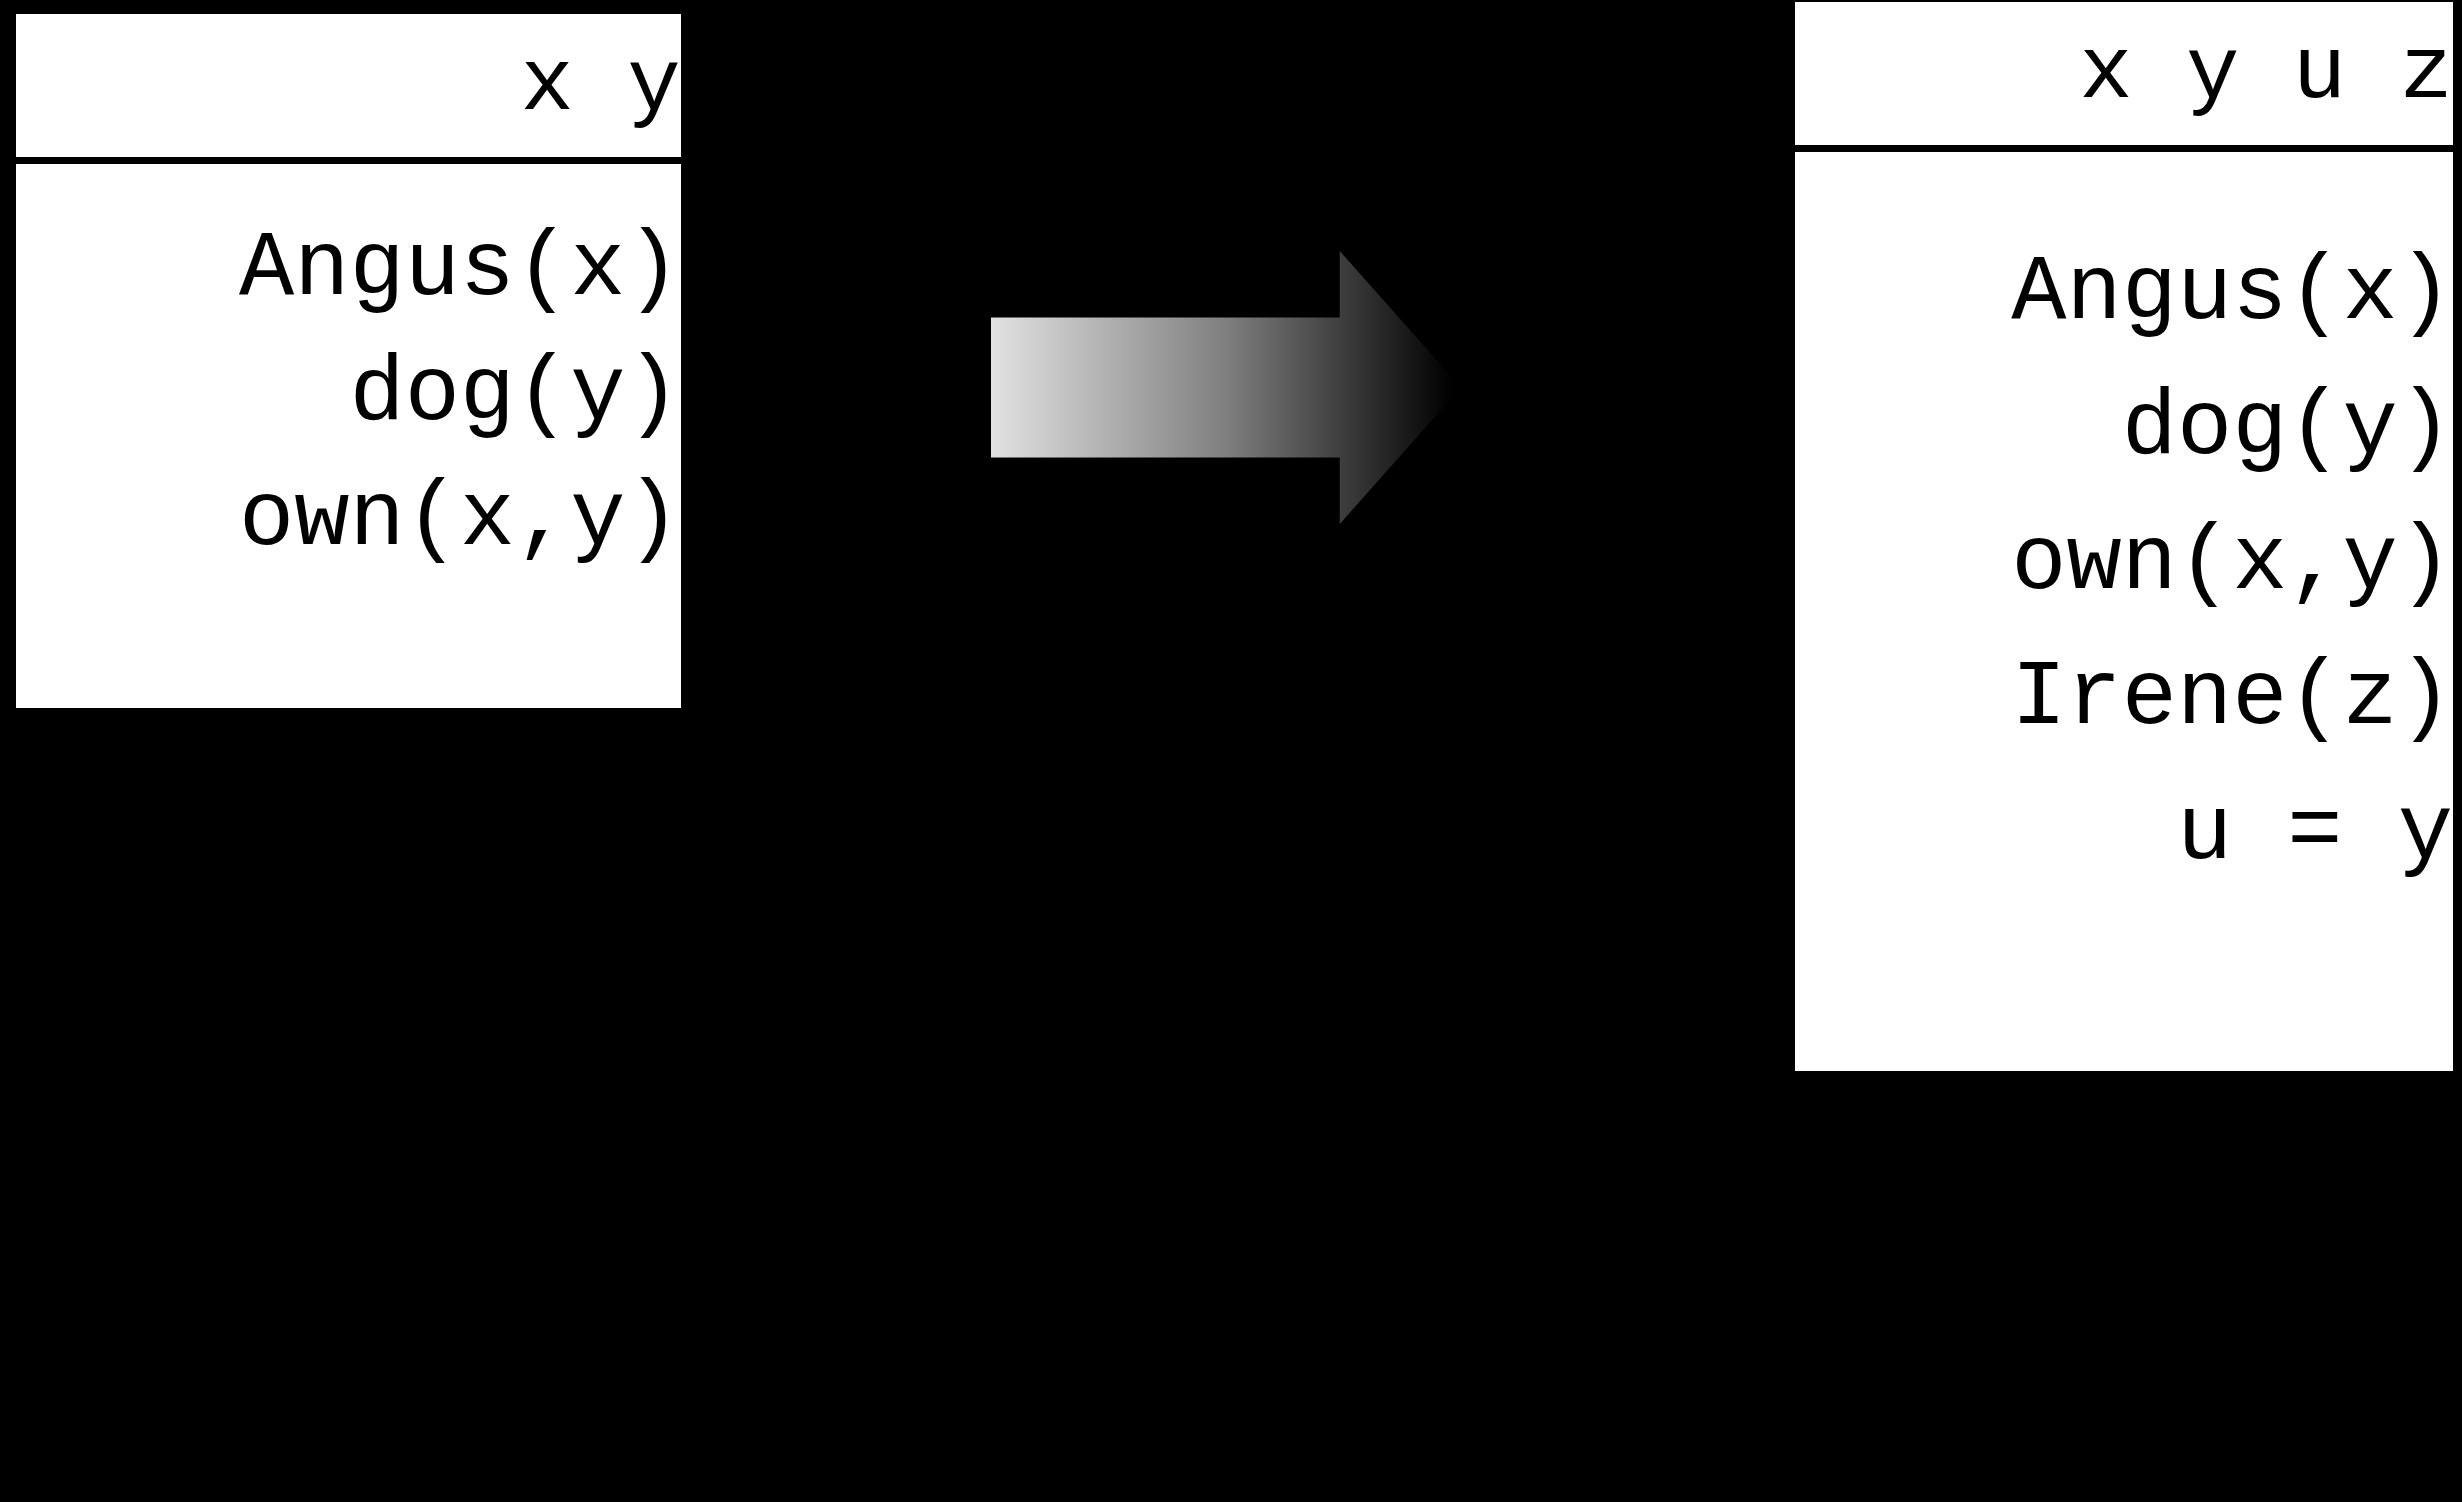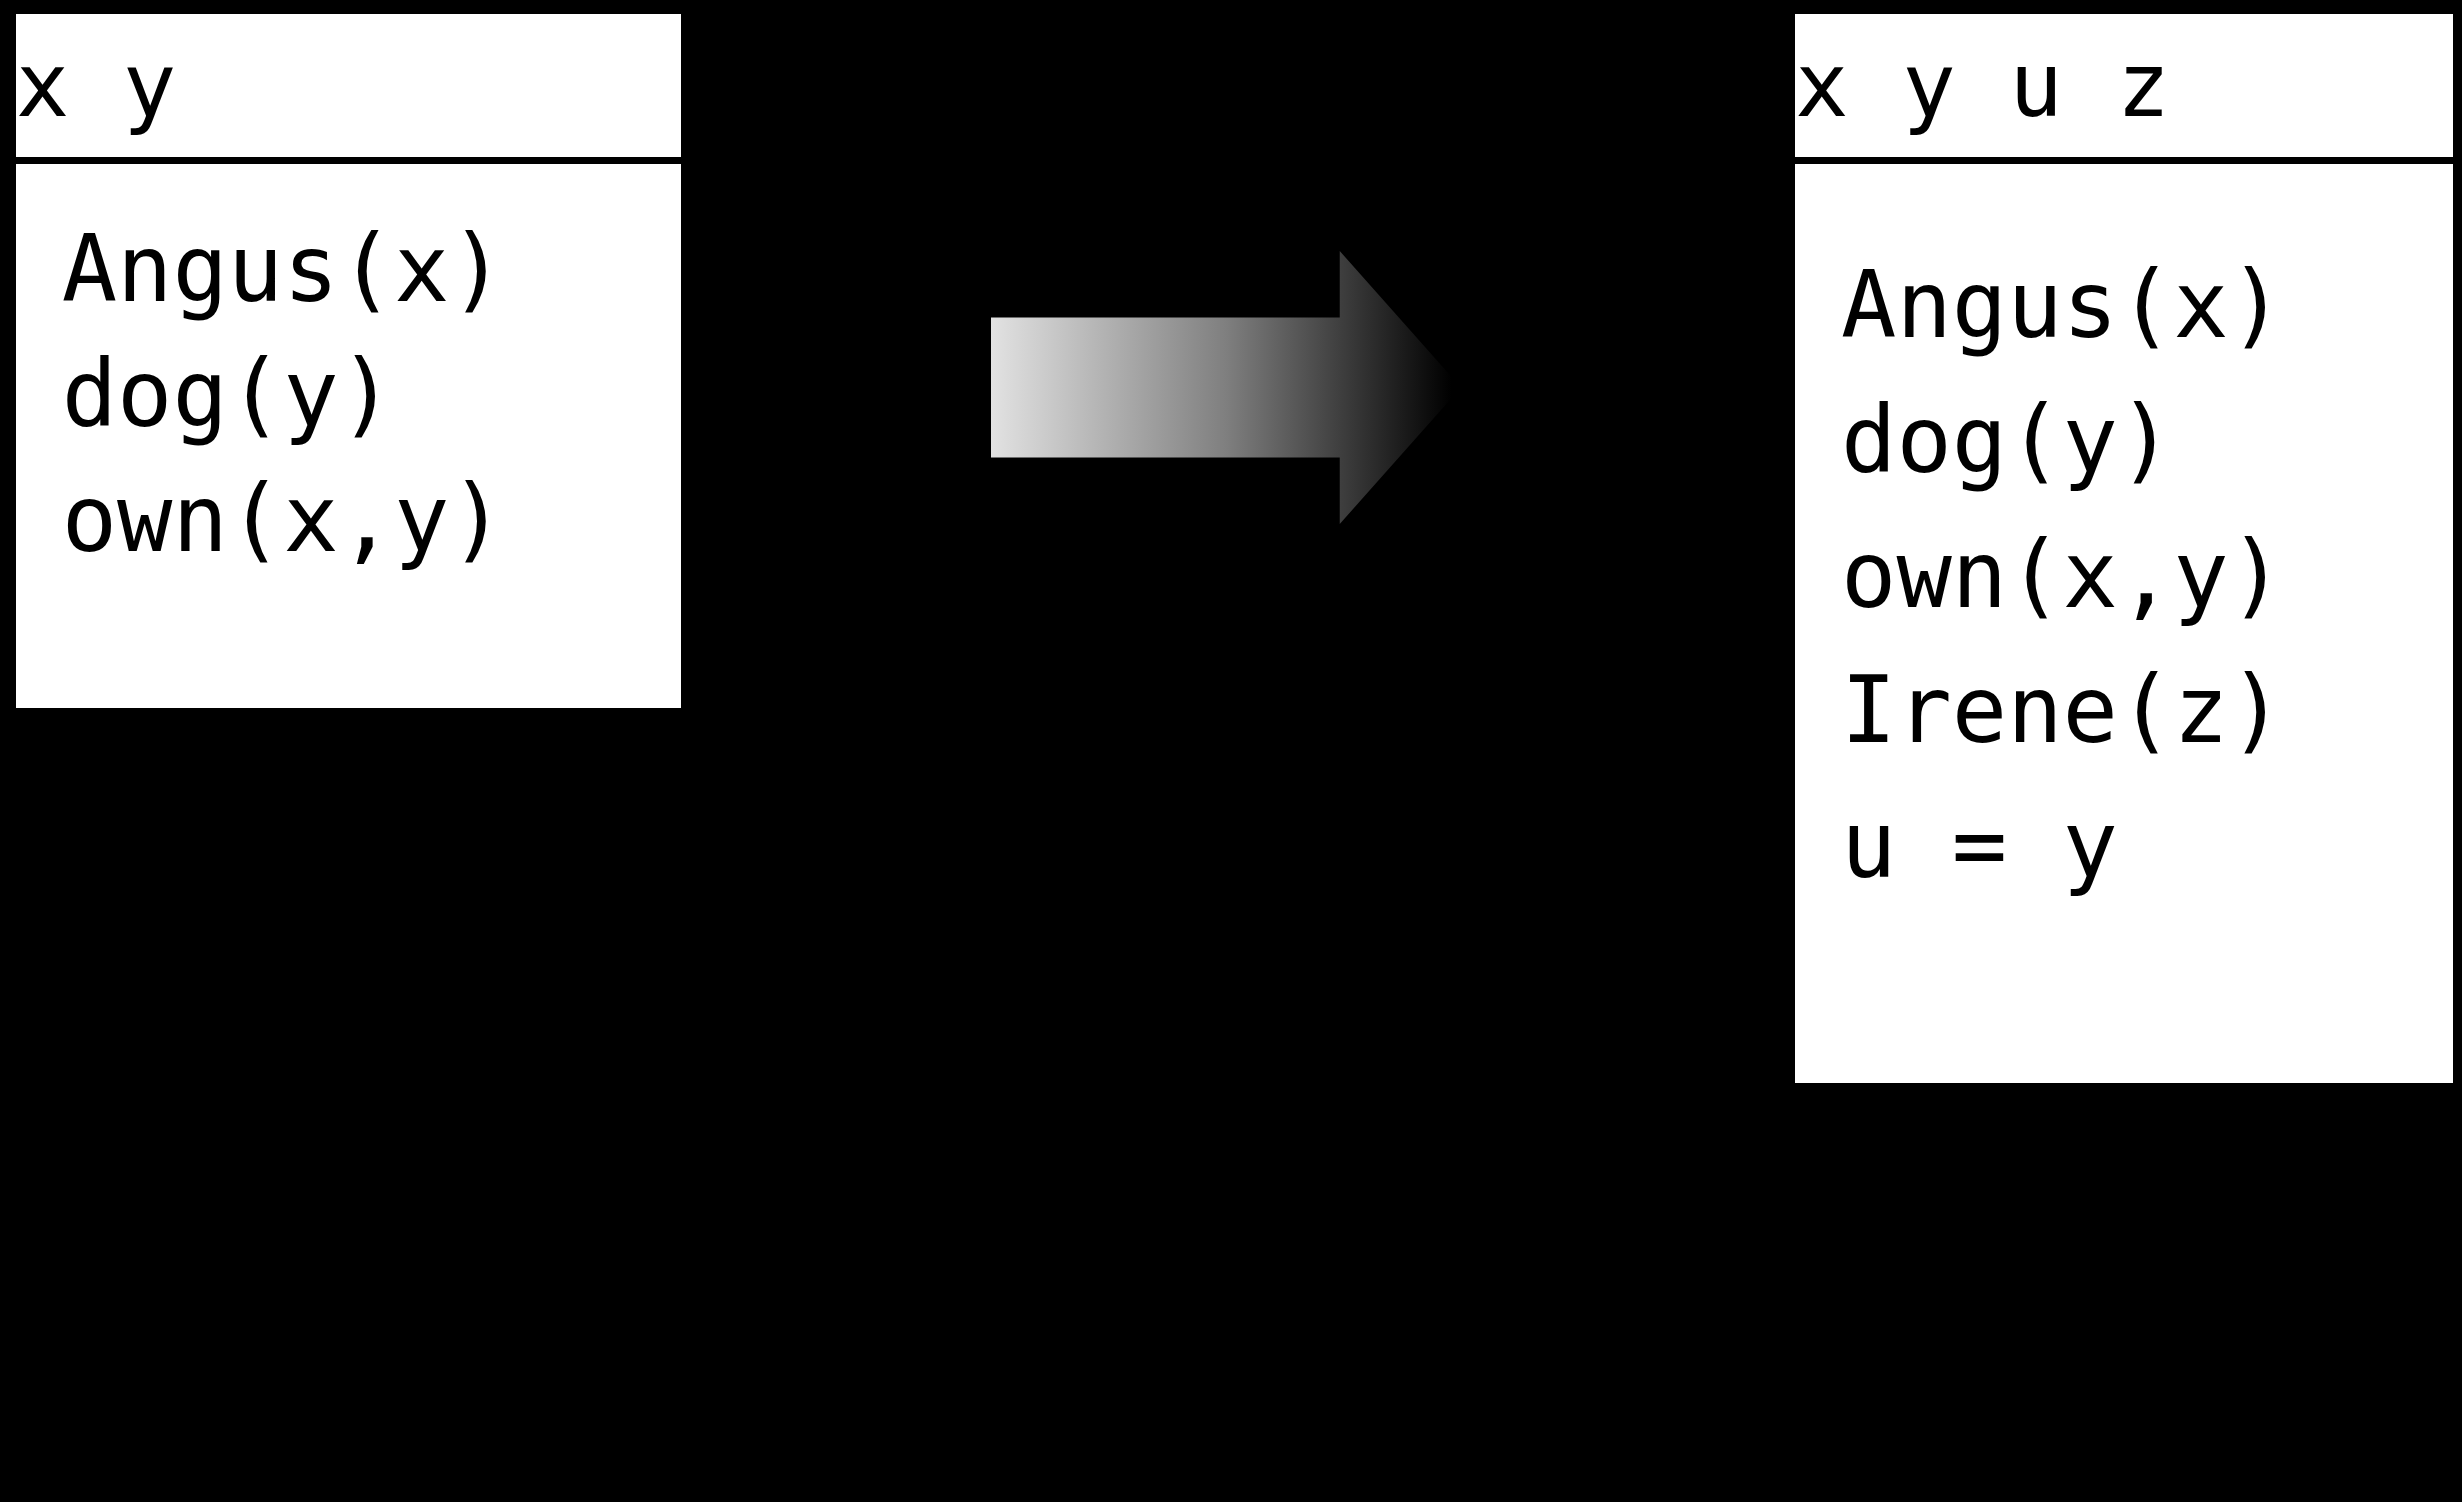--- a/index.html
+++ b/index.html
@@ -12,32 +12,33 @@
     width: 2462px;
     height: 1502px;
     background: var(--background, #000);
     font-family: "DejaVu Sans Mono", monospace;
     overflow: hidden;
   }
   .drs {
     position: absolute;
     background: var(--box_fill, #fff);
     color: var(--box_text, #000);
-    text-align: left;
+    text-align: right;
     box-sizing: border-box;
+    font-family: Liberation Mono, monospace;
   }
   .drs-left {
     left: 15.7px;
     top: 14px;
     width: 665px;
     height: 694px;
   }
   .drs-right {
     left: 1795px;
-    top: 14px;
+    top: 2px;
     width: 658px;
     height: 1069px;
   }
   .drs-header {
     height: 143px;
     line-height: 143px;
     font-size: 89px;
     border-bottom: 7.8px solid var(--divider, #000);
     white-space: pre;
   }

